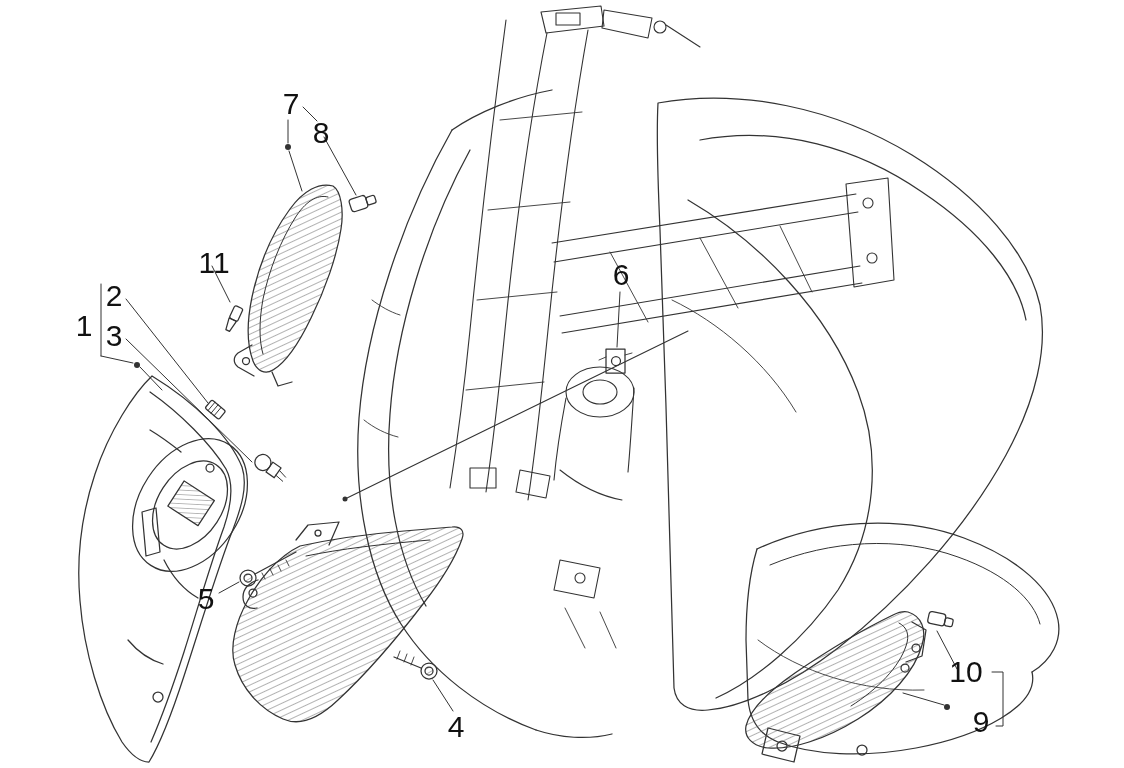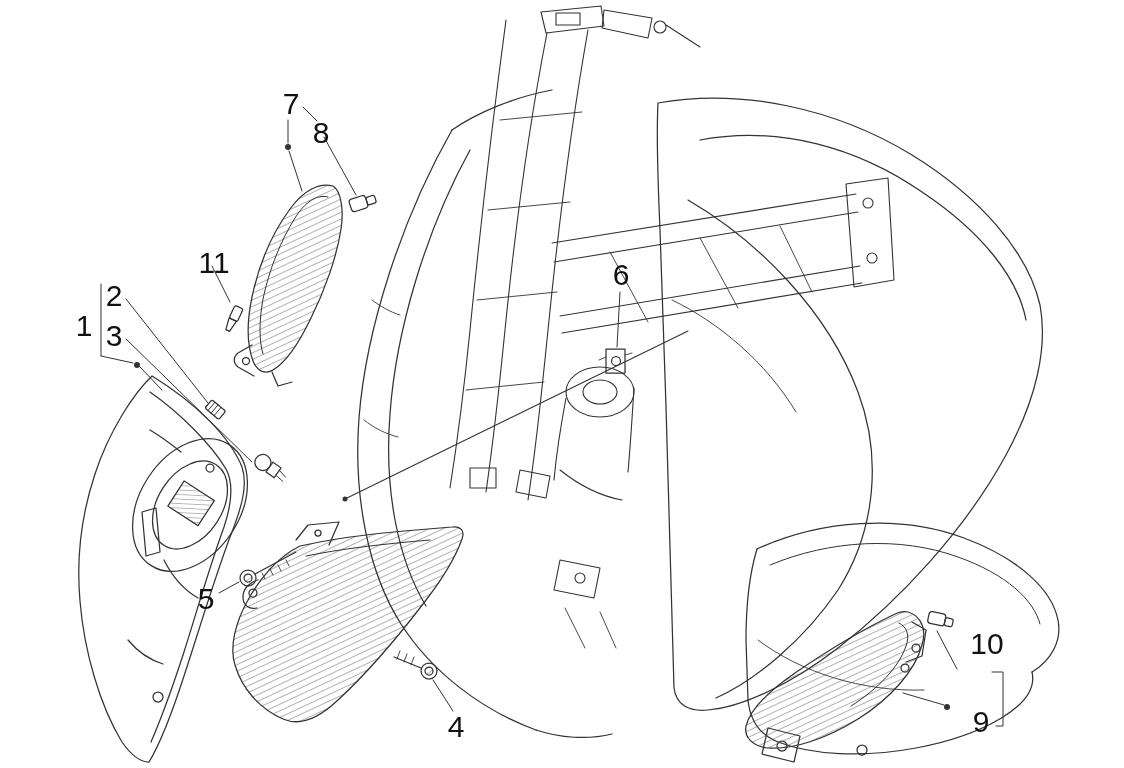--- a/index.html
+++ b/index.html
@@ -213,17 +213,17 @@
   <div>
       <div class="callout" style="left: 84px; top: 326px;">1</div>
       <div class="callout" style="left: 114px; top: 296px;">2</div>
       <div class="callout" style="left: 114px; top: 336px;">3</div>
       <div class="callout" style="left: 456px; top: 727px;">4</div>
       <div class="callout" style="left: 206px; top: 599px;">5</div>
       <div class="callout" style="left: 621px; top: 275px;">6</div>
       <div class="callout" style="left: 291px; top: 104px;">7</div>
       <div class="callout" style="left: 321px; top: 133px;">8</div>
       <div class="callout" style="left: 981px; top: 722px;">9</div>
-      <div class="callout" style="left: 966px; top: 644px; margin-left: 21px;">10</div>
+      <div class="callout" style="left: 966px; top: 672px;">10</div>
       <div class="callout" style="left: 214px; top: 263px;">11</div>
     </div>
 
 </div>
 
 </body></html>

